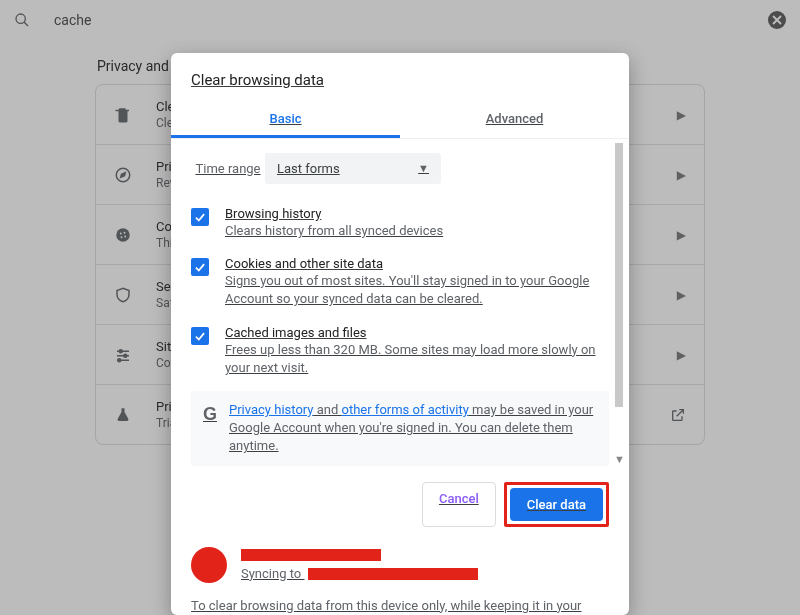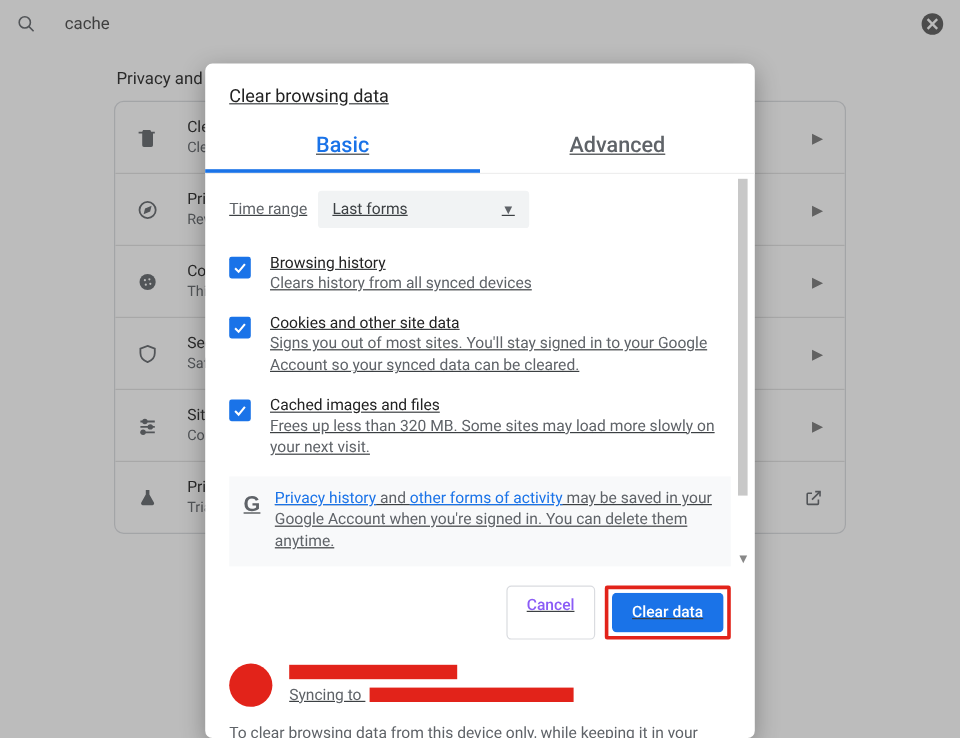--- a/index.html
+++ b/index.html
@@ -78,21 +78,21 @@
     margin: 0; padding: 18px 20px 12px 20px;
   }
   .tabs {
     display: flex;
     border-bottom: 1px solid #eee;
   }
   .tab {
     flex: 1;
     text-align: center;
     padding: 10px 0 12px 0;
-    font-size: 18px;
+    font-size: 13px;
     font-weight: 500;
     color: #5f6368;
     position: relative;
   }
   .tab.active { color: #1a73e8; }
   .tab.active::after {
     content: "";
     position: absolute; left: 0; right: 0; bottom: 0;
     border-bottom: 3px solid #1a73e8;
   }
@@ -108,20 +108,21 @@
   .scrollbar-thumb {
     position: absolute; top: 0; height: 264px; width: 8px;
     background: #c8c8c8;
   }
   .scrollbar-down {
     position: absolute; bottom: -2px; left: -1px; color: #888; font-size: 11px;
   }
   .time-row {
     display: flex; align-items: center;
     padding: 14px 0;
+    text-align: center;
   }
   .time-row .lbl { width: 74px; color: #5f6368; font-size: 13px; }
   .time-select {
     background: #f1f3f4;
     border-radius: 3px;
     padding: 8px 12px;
     width: 176px;
     display: flex; align-items: center;
     color: #3c4043;
     font-size: 13px;

